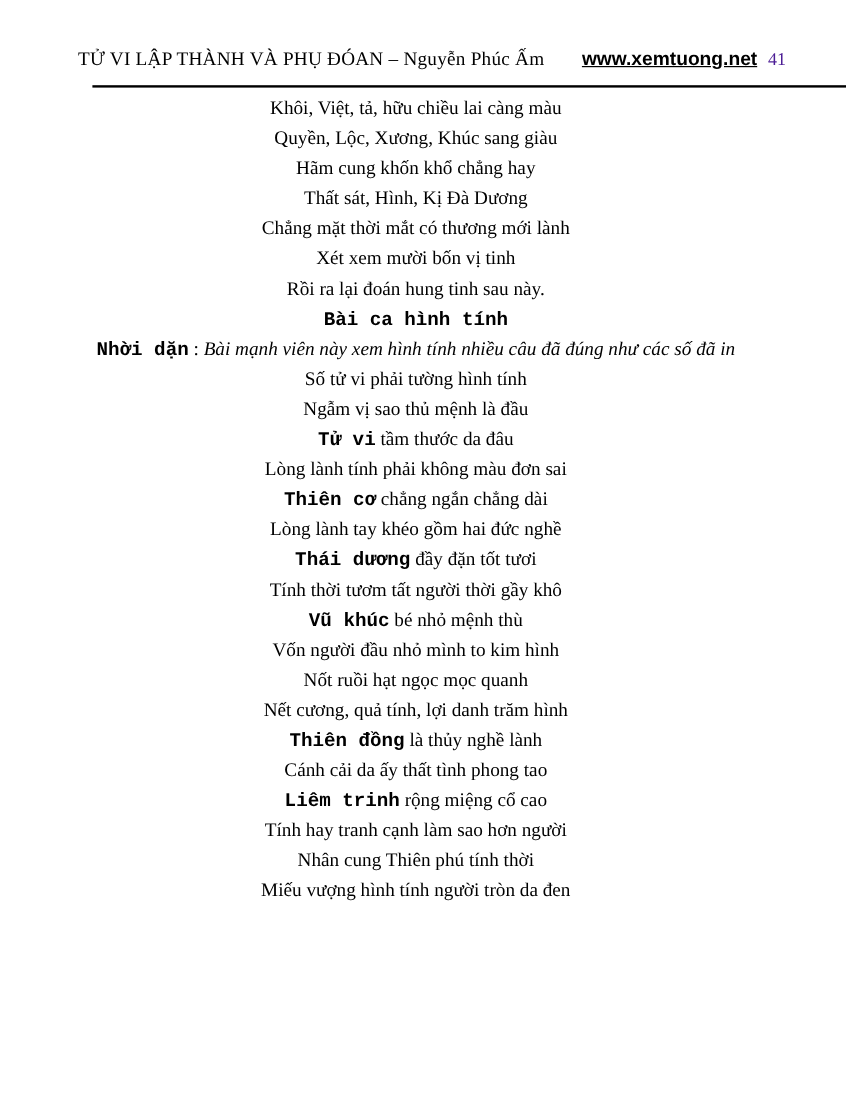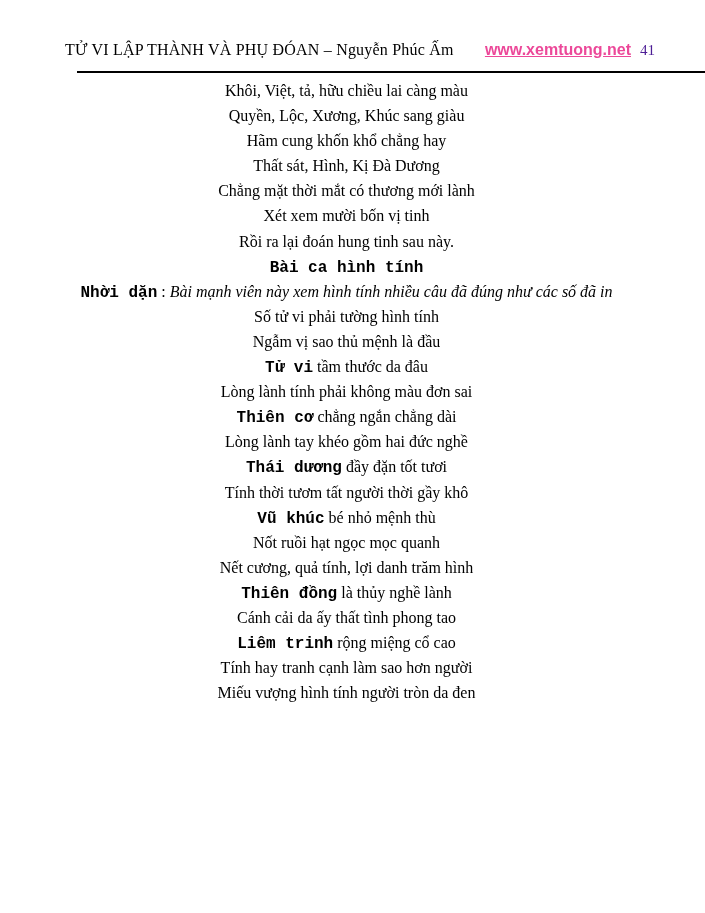--- a/index.html
+++ b/index.html
@@ -31,21 +31,21 @@
   }
   .header-right {
     display: flex;
     align-items: baseline;
     gap: 9px;
   }
   .site-link {
     font-family: "Liberation Sans", sans-serif;
     font-weight: bold;
     font-size: 16px;
-    color: #ec4899;
+    color: #000000;
     text-decoration: underline;
     cursor: pointer;
   }
   .page-number {
     font-size: 15px;
     color: #4c1d95;
   }
   .header-divider {
     position: absolute;
     top: 71px;
@@ -98,20 +98,22 @@
     <div class="line"><span class="bold">Nhời dặn</span><span class="normal"> : </span><span class="italic">Bài mạnh viên này xem hình tính nhiều câu đã đúng như các số đã in</span></div>
     <div class="line"><span class="normal">Số tử vi phải tường hình tính</span></div>
     <div class="line"><span class="normal">Ngẫm vị sao thủ mệnh là đầu</span></div>
     <div class="line"><span class="bold">Tử vi</span><span class="normal"> tầm thước da đâu</span></div>
     <div class="line"><span class="normal">Lòng lành tính phải không màu đơn sai</span></div>
     <div class="line"><span class="bold">Thiên cơ</span><span class="normal"> chẳng ngắn chẳng dài</span></div>
     <div class="line"><span class="normal">Lòng lành tay khéo gồm hai đức nghề</span></div>
     <div class="line"><span class="bold">Thái dương</span><span class="normal"> đầy đặn tốt tươi</span></div>
     <div class="line"><span class="normal">Tính thời tươm tất người thời gầy khô</span></div>
     <div class="line"><span class="bold">Vũ khúc</span><span class="normal"> bé nhỏ mệnh thù</span></div>
+    <div class="line"><span class="normal">Vốn người đầu nhỏ mình to kim hình</span></div>
     <div class="line"><span class="normal">Nốt ruồi hạt ngọc mọc quanh</span></div>
     <div class="line"><span class="normal">Nết cương, quả tính, lợi danh trăm hình</span></div>
     <div class="line"><span class="bold">Thiên đồng</span><span class="normal"> là thủy nghề lành</span></div>
     <div class="line"><span class="normal">Cánh cải da ấy thất tình phong tao</span></div>
     <div class="line"><span class="bold">Liêm trinh</span><span class="normal"> rộng miệng cổ cao</span></div>
     <div class="line"><span class="normal">Tính hay tranh cạnh làm sao hơn người</span></div>
+    <div class="line"><span class="normal">Nhân cung Thiên phú tính thời</span></div>
     <div class="line"><span class="normal">Miếu vượng hình tính người tròn da đen</span></div>
   </div>
 
 </body></html>

